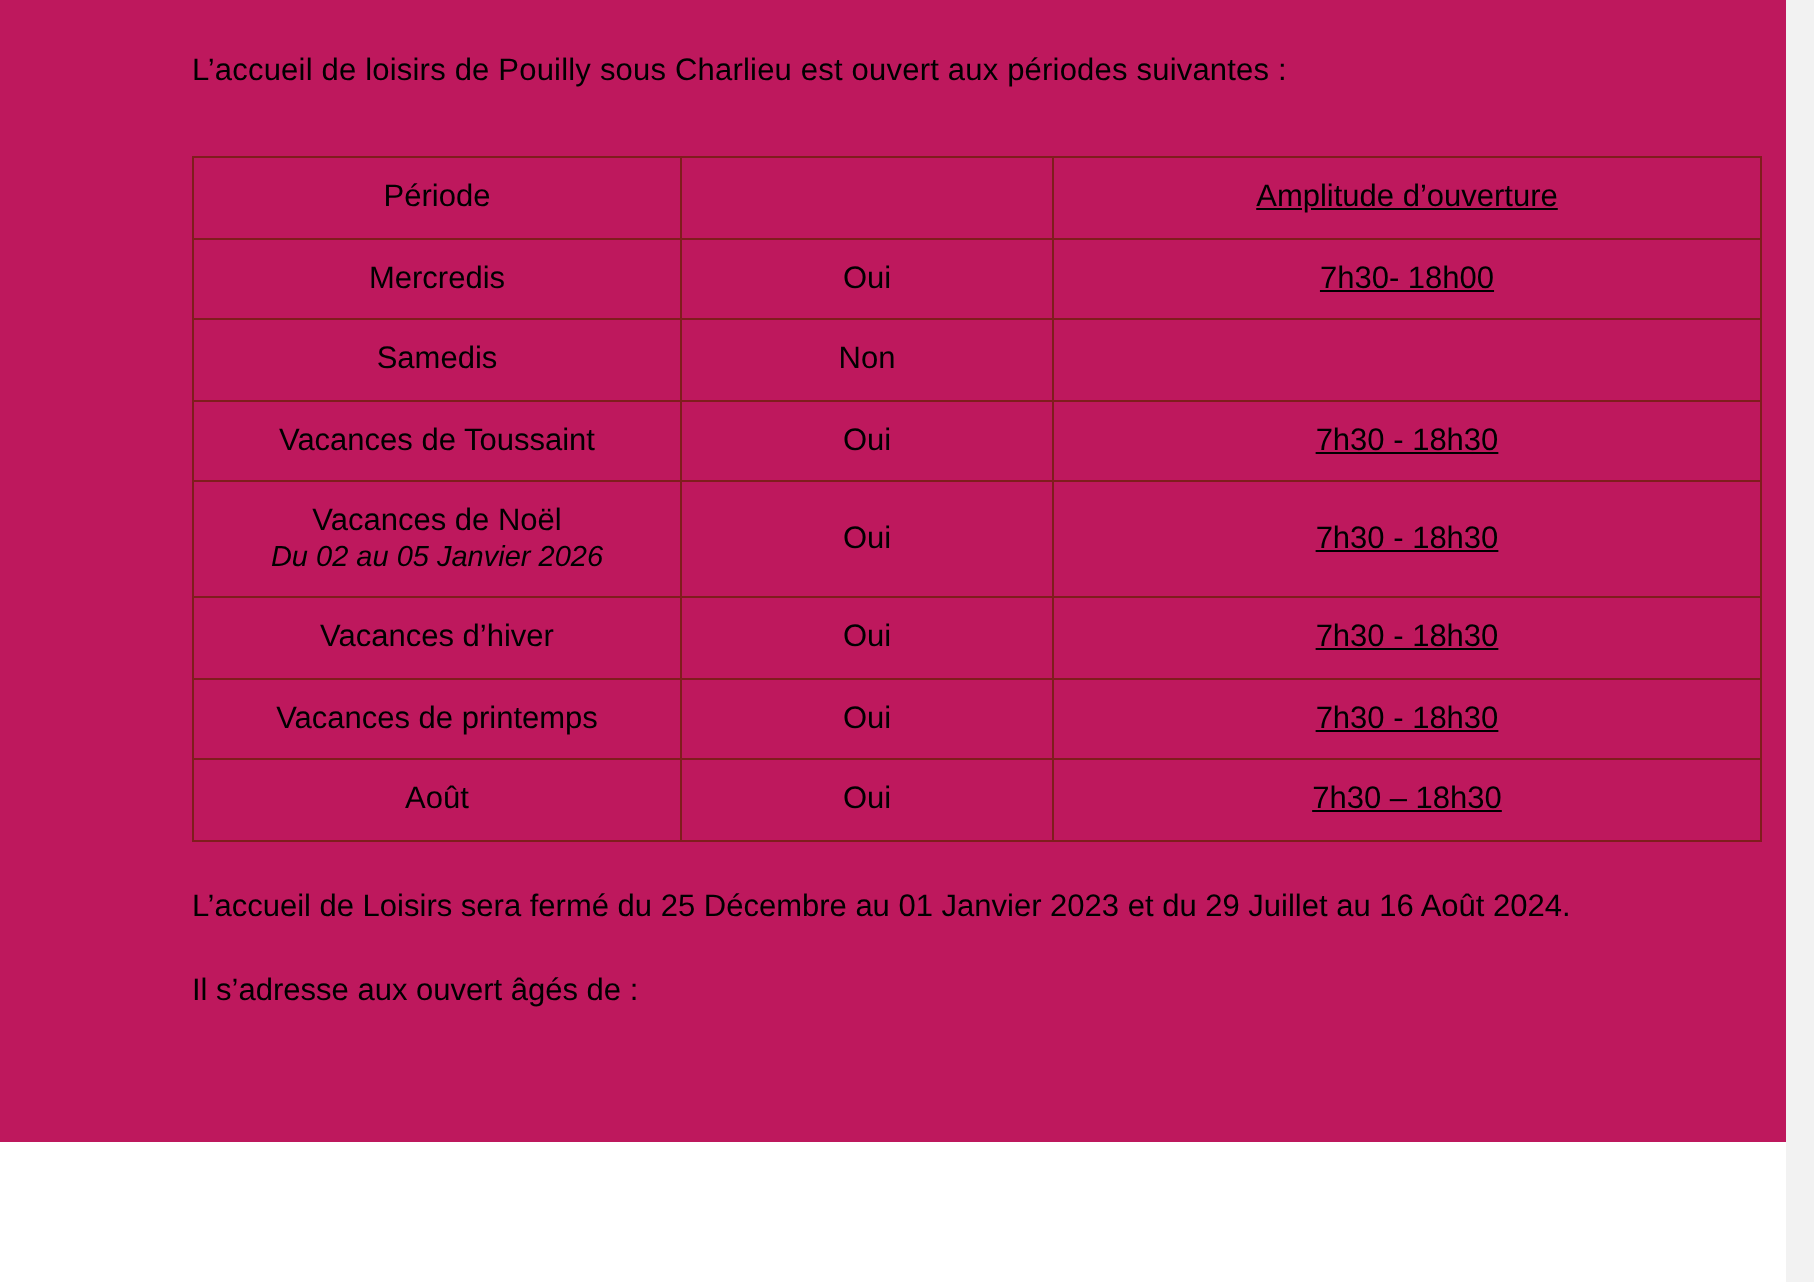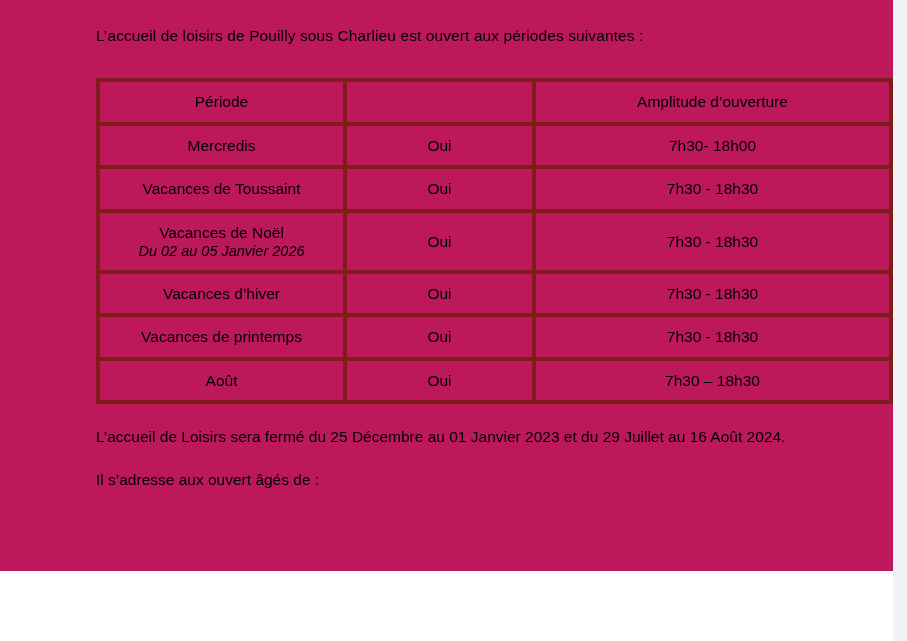--- a/index.html
+++ b/index.html
@@ -41,30 +41,30 @@
     padding-top: 10px;
     letter-spacing: 0.1px;
   }
   table.schedule {
     border-collapse: collapse;
     margin-top: 32px;
     width: 757px;
     table-layout: fixed;
   }
   table.schedule td {
-    border: 4px solid #7f1d1d;
+    border: 1px solid #7f1d1d;
     text-align: center;
     vertical-align: middle;
     font-size: 15.5px;
     padding: 10px 4px;
     line-height: 1.25;
   }
   table.schedule .col-period { width: 235px; }
   table.schedule .col-open   { width: 177px; }
-  table.schedule .col-range  { width: 345px; }
+  table.schedule .col-range  { width: 345px; text-decoration: underline; }
 
   .sub-line {
     display: block;
     font-style: italic;
     font-size: 14.5px;
   }
   .para {
     font-size: 15.5px;
     line-height: 1.45;
     text-align: justify;
@@ -92,20 +92,25 @@
           <td class="col-open"></td>
           <td class="col-range">Amplitude d’ouverture</td>
         </tr>
 
         <tr>
           <td class="col-period">Mercredis</td>
           <td class="col-open">Oui</td>
           <td class="col-range">7h30- 18h00</td>
         </tr>
 
+        <tr>
+          <td class="col-period">Samedis</td>
+          <td class="col-open">Non</td>
+          <td class="col-range"></td>
+        </tr>
 
 
         <tr>
           <td class="col-period">Vacances de Toussaint</td>
           <td class="col-open">Oui</td>
           <td class="col-range">7h30 - 18h30</td>
         </tr>
 
         <tr>
           <td class="col-period">

